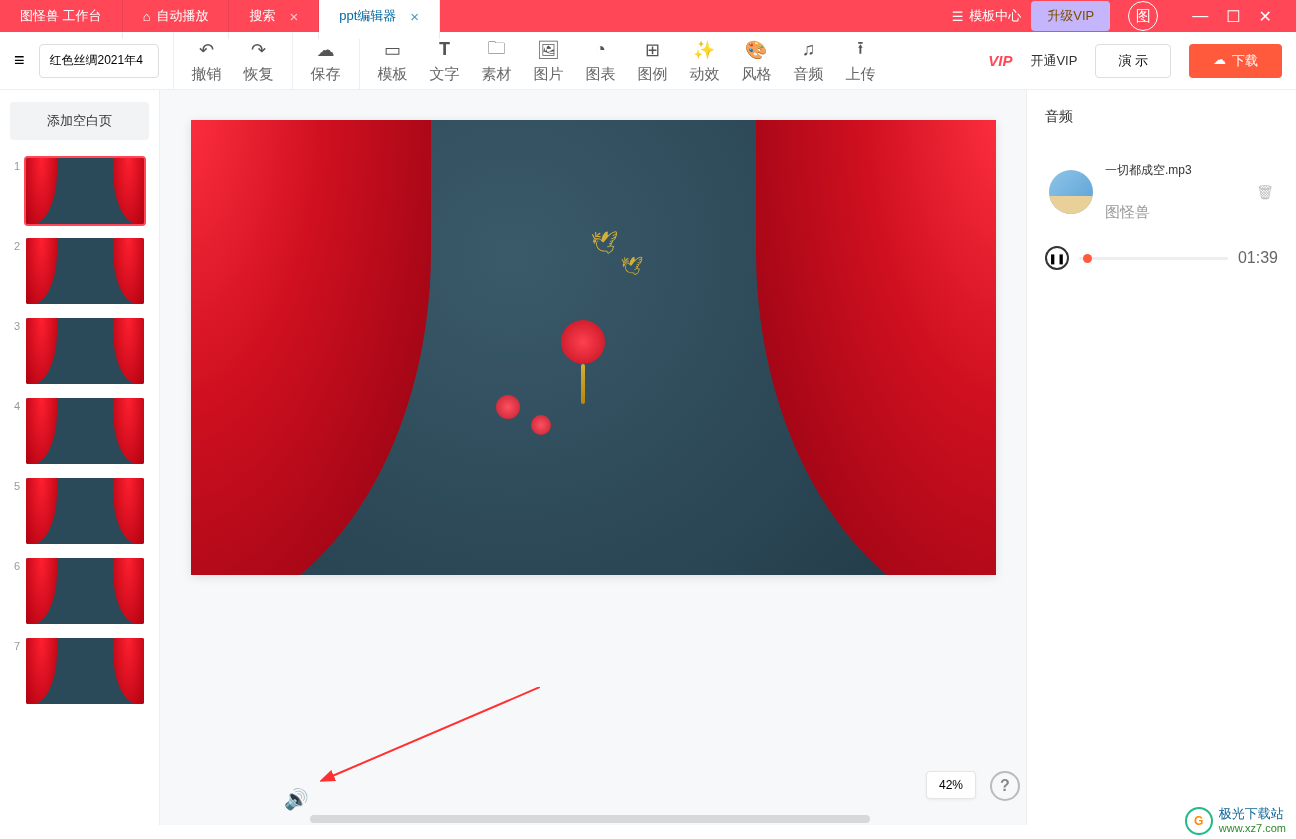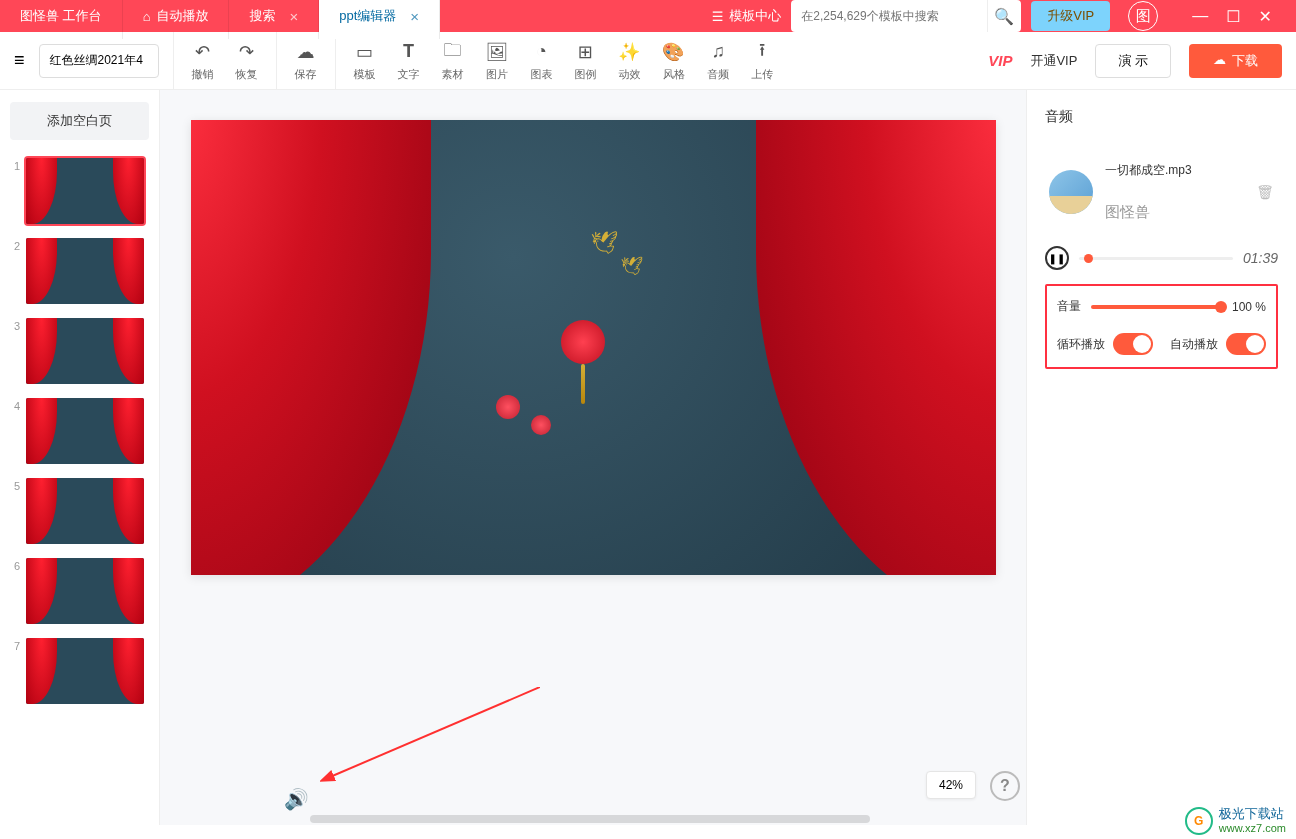--- a/index.html
+++ b/index.html
@@ -9,33 +9,33 @@
 .titlebar { height: 32px; background: #ff4757; display: flex; align-items: center; }
 .tab { height: 46px; display: flex; align-items: center; padding: 0 20px; font-size: 13px; color: #fff; border-right: 1px solid rgba(0,0,0,.08); position: relative; cursor: pointer; }
 .tab.active { background: #fff; color: #0369a1; border-radius: 6px 6px 0 0; }
 .tab .close { margin-left: 14px; font-size: 15px; opacity: .7; }
 .tab .home-icon { margin-right: 6px; }
 .tc-center { margin-left: auto; display:flex; align-items:center; gap:10px; padding-right: 8px;}
 .tc-btn { display:flex; align-items:center; gap:6px; color:#fff; font-size:13px; cursor:pointer; }
 .search-top { background:#fff; border-radius:4px; height:32px; width:230px; display:flex; align-items:center; }
 .search-top input { flex:1; border:none; outline:none; font-size:12px; padding:0 10px; }
 .search-top-btn { width:34px; height:32px; border-left:1px solid #eee; display:flex; align-items:center; justify-content:center; color:#666; }
-.vip-btn { background:#7dd3fc; color:#7a4e00; font-size:13px; padding:6px 16px; border-radius:4px; cursor:pointer; }
+.vip-btn { background:#c4b5fd; color:#7a4e00; font-size:13px; padding:6px 16px; border-radius:4px; cursor:pointer; }
 .circle-icon { width:30px; height:30px; border:1.5px solid #fff; border-radius:50%; display:flex; align-items:center; justify-content:center; color:#fff; font-size:15px; margin: 0 8px;}
 .win-controls { display:flex; gap:18px; padding:0 16px; color:#fff; }
 
 
 .toolbar { height: 58px; background:#fff; border-bottom:1px solid #eee; display:flex; align-items:center; padding:0 14px; }
 .burger { font-size:18px; margin-right:14px; cursor:pointer; }
 .doc-name { border:1px solid #ddd; border-radius:4px; height:34px; padding:0 10px; font-size:12px; width:120px; overflow:hidden; white-space:nowrap; display:flex; align-items:center; }
 .tool-group { display:flex; align-items:flex-start; gap:22px; padding:0 18px; border-left:1px solid #eee; height:100%; }
 .tool-group.first { margin-left:14px; }
 .tool-item { display:flex; flex-direction:column; align-items:center; justify-content:center; gap:4px; height:58px; cursor:pointer; }
 .tool-icon { font-size:18px; color:#555; height:22px; display:flex; align-items:center; }
-.tool-label { font-size:11px; color:#666; }
+.tool-label { font-size:15px; color:#666; }
 .toolbar-right { margin-left:auto; display:flex; align-items:center; gap:18px; }
 .vip-text { color:#ff4757; font-weight:bold; font-style:italic; font-size:15px;}
 .open-vip { font-size:13px; color:#333; }
 .preview-btn { border:1px solid #ddd; padding:7px 22px; font-size:13px; border-radius:4px; cursor:pointer; }
 .download-btn { background:#ff5a3c; color:#fff; padding:8px 24px; font-size:13px; border-radius:4px; cursor:pointer; display:flex; gap:6px;}
 
 
 .main { display:flex; height: calc(839px - 46px - 58px); }
 .left-panel { width:160px; background:#fff; border-right:1px solid #eee; padding:12px 10px; overflow-y:auto; }
 .left-btn { background:#f2f3f5; border-radius:4px; padding:10px; text-align:center; font-size:13px; color:#333; margin-bottom:10px; cursor:pointer; }
@@ -78,21 +78,21 @@
 .audio-thumb { width:44px; height:44px; border-radius:50%; background: linear-gradient(135deg,#8ec5e8,#5a9fd4); position:relative; overflow:hidden;}
 .audio-thumb::after { content:""; position:absolute; bottom:0; left:0; right:0; height:18px; background:#e8d098;}
 .audio-info { flex:1; }
 .audio-name { font-size:12px; color:#333; margin-bottom:4px;}
 .audio-src { font-size:15px; color:#999;margin-top:24px;}
 .trash { color:#bbb; cursor:pointer; font-size:14px;}
 .player-row { display:flex; align-items:center; gap:10px; margin-bottom:14px;}
 .play-btn { width:24px; height:24px; border-radius:50%; border:2px solid #333; display:flex; align-items:center; justify-content:center; cursor:pointer; font-size:10px;}
 .progress { flex:1; height:3px; background:#eee; position:relative; border-radius:2px;}
 .progress-dot { position:absolute; left:3%; top:-3px; width:9px; height:9px; background:#ff5a3c; border-radius:50%;}
-.time { font-size:14px; color:#666;font-style:italic;}
+.time { font-size:16px; color:#666;}
 .highlight-box { border:2px solid #ff3040; border-radius:2px; padding:12px 10px; }
 .vol-row { display:flex; align-items:center; gap:10px; font-size:12px; color:#333; margin-bottom:18px;}
 .vol-bar { flex:1; height:4px; background:#ff5a3c; border-radius:2px; position:relative;}
 .vol-dot { position:absolute; right:-5px; top:-4px; width:12px; height:12px; background:#ff5a3c; border-radius:50%;}
 .vol-pct { font-size:12px; }
 .toggle-row { display:flex; align-items:center; justify-content:space-between; font-size:12px; color:#333;}
 .toggle-grp { display:flex; align-items:center; gap:8px;}
 .toggle { width:40px; height:22px; background:#ff5a3c; border-radius:11px; position:relative; cursor:pointer;}
 .toggle::after { content:""; position:absolute; right:2px; top:2px; width:18px; height:18px; background:#fff; border-radius:50%;}
 
@@ -119,26 +119,20 @@
   </div>
   <div class="tab active">
     <span>ppt编辑器</span>
     <span class="close">×</span>
   </div>
 
   <div class="tc-center">
     <div class="tc-btn">
       <span>☰</span>
       <span>模板中心</span>
-    </div>
-    <div class="search-top">
-      <input placeholder="在2,254,629个模板中搜索" style="">
-      <div class="search-top-btn">
-        <span>🔍</span>
-      </div>
     </div>
     <div class="vip-btn">升级VIP</div>
     <div class="circle-icon">图</div>
     <div class="win-controls">
       <span>—</span>
       <span>☐</span>
       <span>✕</span>
     </div>
   </div>
 </div>
@@ -314,39 +308,20 @@
       </div>
       <div class="trash">🗑</div>
     </div>
     <div class="player-row">
       <div class="play-btn">❚❚</div>
       <div class="progress">
           <div class="progress-dot"></div>
         </div>
       <div class="time">01:39</div>
     </div>
-    <div class="highlight-box">
-      <div class="vol-row">
-        <span>音量</span>
-        <div class="vol-bar">
-            <div class="vol-dot"></div>
-          </div>
-        <span class="vol-pct">100 %</span>
-      </div>
-      <div class="toggle-row">
-        <div class="toggle-grp">
-          <span>循环播放</span>
-          <div class="toggle"></div>
-        </div>
-        <div class="toggle-grp">
-          <span>自动播放</span>
-          <div class="toggle"></div>
-        </div>
-      </div>
-    </div>
   </div>
 </div>
 
 <div class="watermark">
   <div class="wm-logo">G</div>
   <div class="wm-text">
     <div class="wm-main">极光下载站</div>
     <div class="wm-sub">www.xz7.com</div>
   </div>
 </div>

